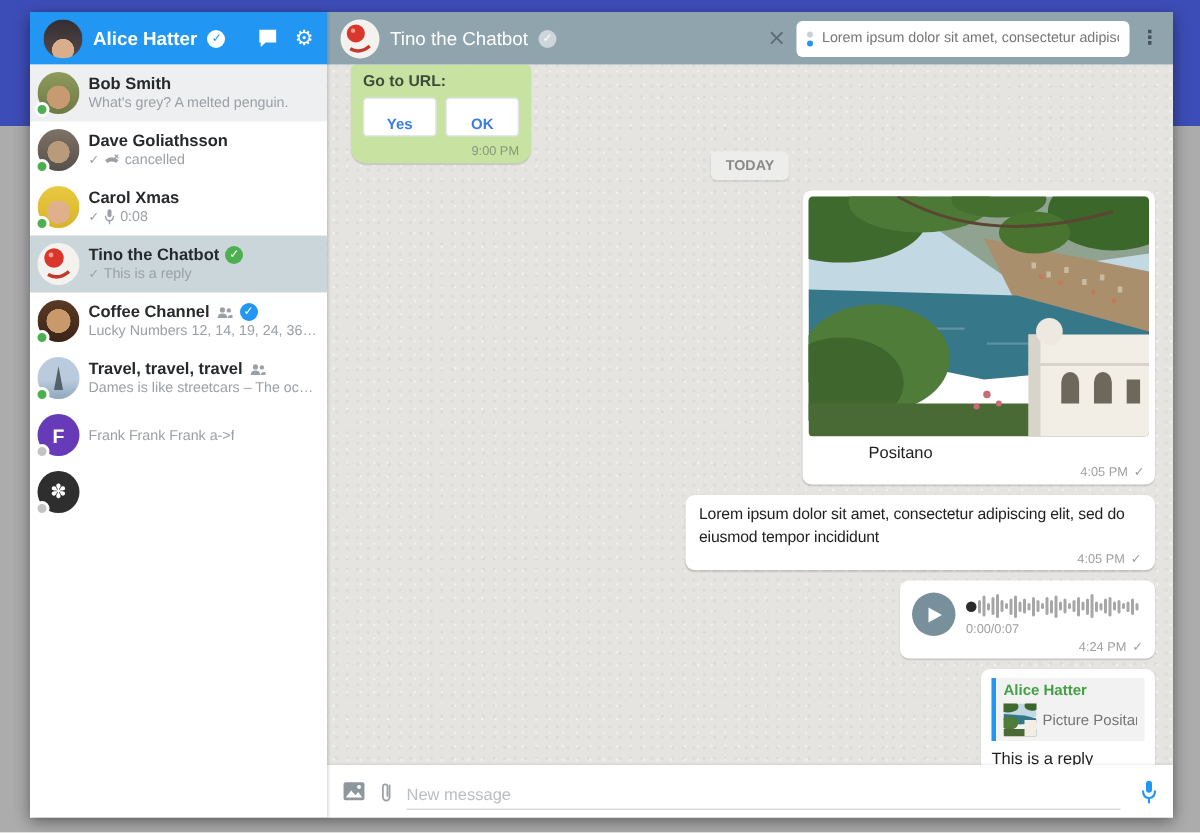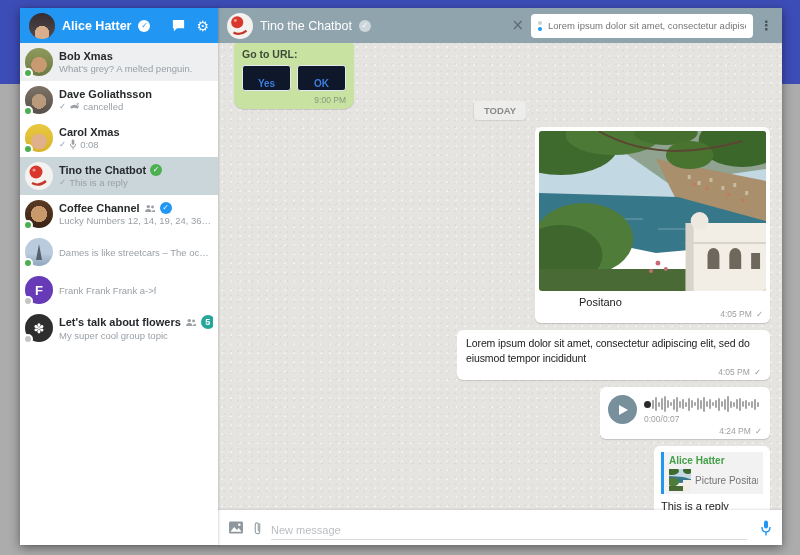--- a/index.html
+++ b/index.html
@@ -77,21 +77,21 @@
 
   .chat-body{flex:1;position:relative;overflow:hidden;background-color:#E5E4E1;
      background-image:radial-gradient(rgba(255,255,255,.55) 1px,transparent 1px),
                       radial-gradient(rgba(0,0,0,.04) 1px,transparent 1px);
      background-size:9px 9px,7px 7px;background-position:0 0,3px 4px;}
 
   .bot-bubble{position:absolute;left:16px;top:0;width:120px;background:#C8E2A2;border-radius:3px 3px 10px 10px;
               padding:5px 8px 4px;box-sizing:border-box;box-shadow:0 1px 1px rgba(0,0,0,.15);}
   .bot-title{font-size:10.5px;font-weight:bold;color:#3E4A3A;}
   .bot-btns{display:flex;gap:6px;margin:5px 0 4px;}
-  .bot-btns button{flex:1;height:17px;background:#0f172a;border:1px solid #E2E7F0;border-radius:3px;
+  .bot-btns button{flex:1;height:17px;background:#ffffff;border:1px solid #E2E7F0;border-radius:3px;
        color:#3B7DE0;font-size:10px;font-weight:bold;padding:12px;cursor:pointer;font-family:inherit;}
   .bot-time{text-align:right;font-size:8.5px;color:#87987A;}
 
   .day-pill{position:absolute;top:58px;left:50%;transform:translateX(-50%);background:#EDEDEB;color:#8A8A8A;
             font-size:9.5px;font-weight:bold;padding:4px 10px;border-radius:4px;box-shadow:0 1px 1px rgba(0,0,0,.08);}
 
   .msg-stack{position:absolute;top:84px;right:12px;display:flex;flex-direction:column;align-items:flex-end;gap:7px;}
   .msg{background:#fff;border-radius:6px;box-shadow:0 1px 1px rgba(0,0,0,.15);position:relative;box-sizing:border-box;}
   .meta{display:flex;justify-content:flex-end;align-items:center;gap:4px;font-size:8.5px;color:#9E9E9E;}
 
@@ -164,21 +164,21 @@
 
       <div class="chat-list">
 
         <div class="row hover">
           <div class="av-wrap">
             <div class="avatar av28 av-bob"></div>
             <span class="dot on"></span>
           </div>
           <div class="row-text">
             <div class="row-name">
-                <span>Bob Xmas</span>
+                <span>Bob Smith</span>
               </div>
             <div class="row-sub">
                 <span class="txt">What's grey? A melted penguin.</span>
               </div>
           </div>
         </div>
 
         <div class="row">
           <div class="av-wrap">
             <div class="avatar av28 av-dave"></div>
@@ -269,63 +269,57 @@
               </div>
           </div>
         </div>
 
         <div class="row">
           <div class="av-wrap">
             <div class="avatar av28 av-travel"></div>
             <span class="dot on"></span>
           </div>
           <div class="row-text">
-            <div class="row-sub">
-                <span class="txt">Dames is like streetcars – The oceans i...</span>
-              </div>
-          </div>
-        </div>
-
-        <div class="row">
-          <div class="av-wrap">
-            <div class="avatar av28 av-frank">
-                <span>F</span>
-              </div>
-            <span class="dot off"></span>
-          </div>
-          <div class="row-text">
-            <div class="row-sub">
-                <span class="txt">Frank Frank Frank a-&gt;f</span>
-              </div>
-          </div>
-        </div>
-
-        <div class="row">
-          <div class="av-wrap">
-            <div class="avatar av28 av-flower">
-                <span>✽</span>
-              </div>
-            <span class="dot off"></span>
-          </div>
-          <div class="row-text">
             <div class="row-name">
-              <span>Let's talk about flowers</span>
+              <span>Travel, travel, travel</span>
               <svg class="ppl" width="12" height="9" viewBox="0 0 14 10">
                   <g fill="#9AA0A6">
                     <circle cx="5" cy="2.8" r="2"></circle>
                     <circle cx="10" cy="3.2" r="1.7"></circle>
                     <path d="M1.3 9 Q1.3 5.6 5 5.6 Q8.7 5.6 8.7 9 Z"></path>
                     <path d="M9 9 Q9.4 6.4 12.7 6.8 L12.9 9 Z"></path>
                   </g>
                 </svg>
-              <span class="unread">5</span>
-            </div>
-            <div class="row-sub">
-                <span class="txt">My super cool group topic</span>
-              </div>
+            </div>
+            <div class="row-sub">
+                <span class="txt">Dames is like streetcars – The oceans i...</span>
+              </div>
+          </div>
+        </div>
+
+        <div class="row">
+          <div class="av-wrap">
+            <div class="avatar av28 av-frank">
+                <span>F</span>
+              </div>
+            <span class="dot off"></span>
+          </div>
+          <div class="row-text">
+            <div class="row-sub">
+                <span class="txt">Frank Frank Frank a-&gt;f</span>
+              </div>
+          </div>
+        </div>
+
+        <div class="row">
+          <div class="av-wrap">
+            <div class="avatar av28 av-flower">
+                <span>✽</span>
+              </div>
+            <span class="dot off"></span>
           </div>
         </div>
 
 
       </div>
     </aside>
 
     <main class="main">
 
       <div class="m-header">

